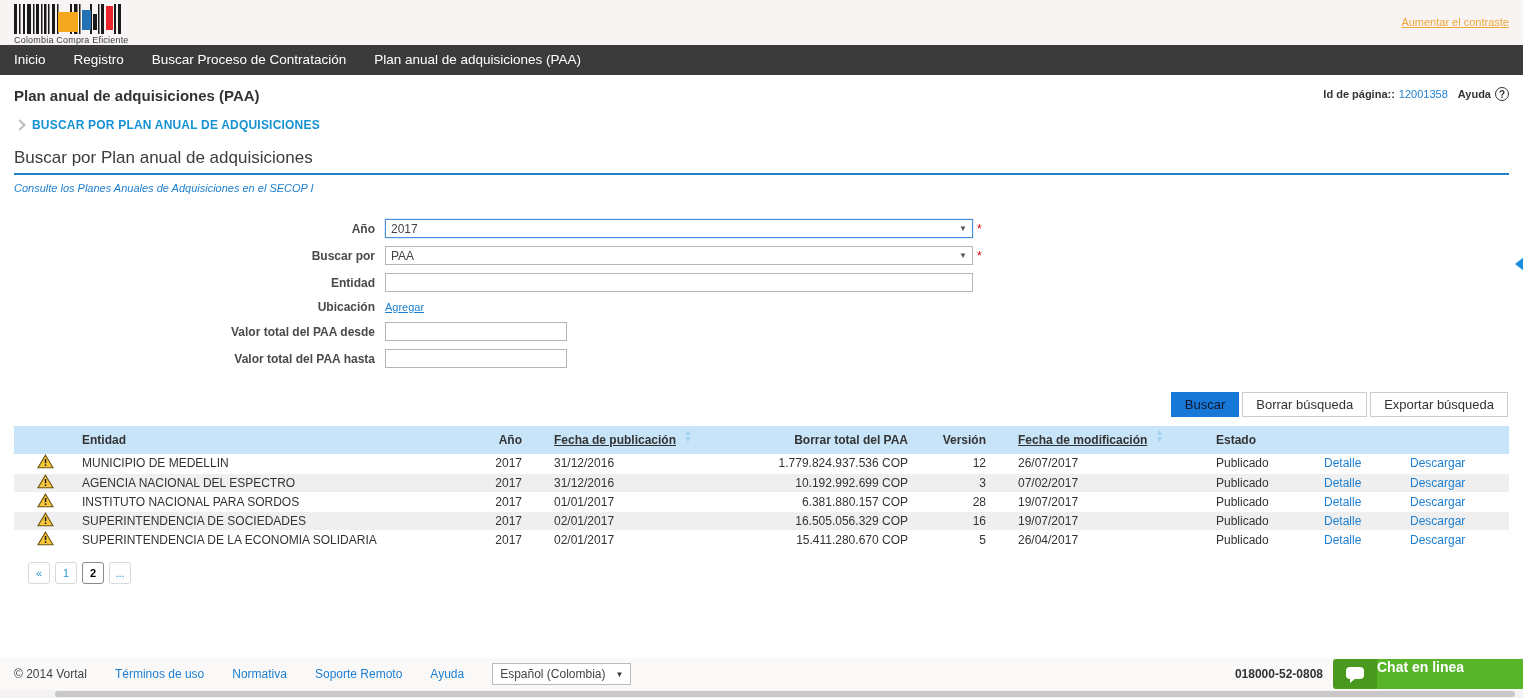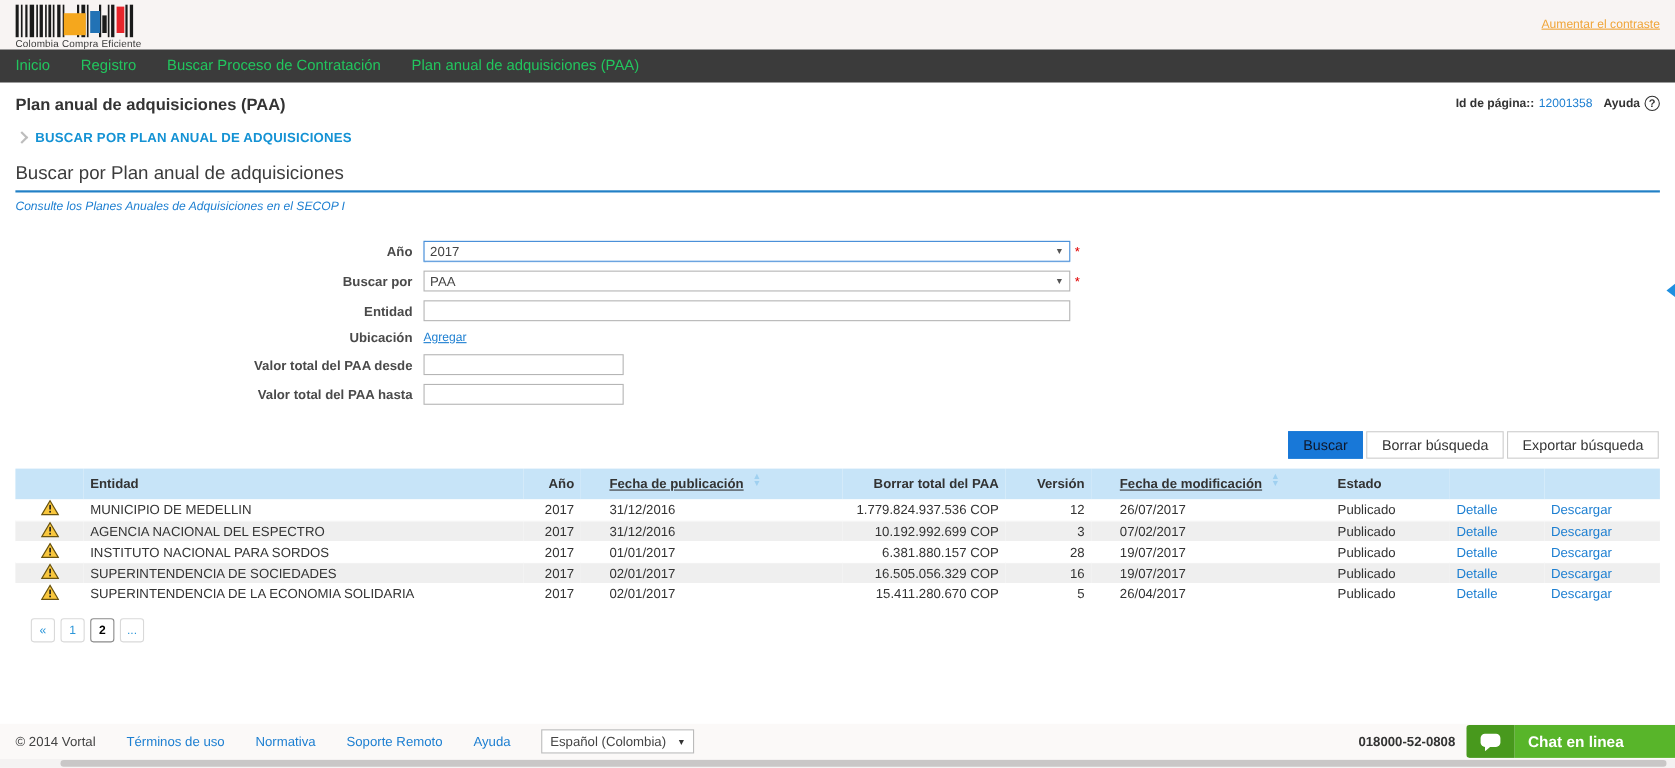--- a/index.html
+++ b/index.html
@@ -8,21 +8,21 @@
   .screen{ position:relative; width:1523px; height:698px; background:#ffffff; overflow:hidden; }
 
   
   .topbar{ height:45px; background:#f8f4f3; display:flex; justify-content:space-between; align-items:flex-start; padding:4px 14px 0 14px; }
   .logo{ display:flex; flex-direction:column; }
   .logo-caption{ font-size:9px; color:#3a3a3a; margin-top:1px; letter-spacing:.2px; }
   .contrast-link{ font-size:11px; color:#f0a63a; text-decoration:underline; margin-top:12px; cursor:pointer; }
 
   
   .nav{ height:30px; background:#3b3b3b; display:flex; align-items:center; padding-left:0; }
-  .nav-item{ color:#22c55e; font-size:13.5px; padding:12px 14px; line-height:30px; cursor:pointer; white-space:nowrap; }
+  .nav-item{ color:#ffffff; font-size:13.5px; padding:12px 14px; line-height:30px; cursor:pointer; white-space:nowrap; }
 
   
   .page-head{ display:flex; justify-content:space-between; align-items:flex-start; padding:12px 14px 0 14px; }
   .page-title{ font-size:15px; font-weight:bold; color:#333; }
   .page-id{ font-size:11px; color:#333; font-weight:bold; display:flex; align-items:center; gap:4px; }
   .page-id a{ color:#1d7fd1; text-decoration:none; font-weight:normal; cursor:pointer; }
   .help-circle{ display:inline-flex; width:14px; height:14px; border:1.4px solid #333; border-radius:50%; font-size:10px; font-weight:bold; color:#333; align-items:center; justify-content:center; cursor:pointer; }
 
   
   .breadcrumb{ display:flex; align-items:center; padding:14px 14px 0 16px; gap:8px; }
@@ -75,21 +75,21 @@
   .footer{ position:absolute; left:0; bottom:8px; width:100%; height:32px; display:flex; justify-content:space-between; align-items:center; padding:0 0 0 14px; background:#fbf9f8; }
   .footer-left{ display:flex; align-items:center; gap:28px; font-size:12px; }
   .copyright{ color:#444; }
   .footer-left a{ color:#1d7fd1; text-decoration:none; cursor:pointer; }
   .lang-select{ height:22px; border:1px solid #bbb; background:#fff; display:flex; align-items:center; gap:10px; padding:0 7px; font-size:12px; color:#444; cursor:pointer; }
   .lang-select .caret{ font-size:8px; color:#333; }
   .footer-right{ display:flex; align-items:center; gap:10px; }
   .phone{ font-size:12px; font-weight:bold; color:#333; }
   .chat-btn{ display:flex; align-items:stretch; height:30px; border-radius:3px 0 0 3px; overflow:hidden; cursor:pointer; margin-right:0; width:190px; }
   .chat-icon-box{ width:44px; background:#48991d; display:flex; align-items:center; justify-content:center; }
-  .chat-label-box{ flex:1; background:#58b52a; display:flex; align-items:center; padding-left:12px; }
+  .chat-label-box{ flex:1; background:#58b52a; display:flex; }
   .chat-label-box span{ color:#fff; font-weight:bold; font-size:14px; }
 
   
   .hscroll{ position:absolute; left:0; bottom:0; width:100%; height:8px; background:#f4f2f2; }
   .hscroll .thumb{ position:absolute; left:55px; top:1px; height:6px; width:1460px; background:#c9c7c7; border-radius:3px; }
 </style>
 </head>
 <body>
 
 <div class="screen">

